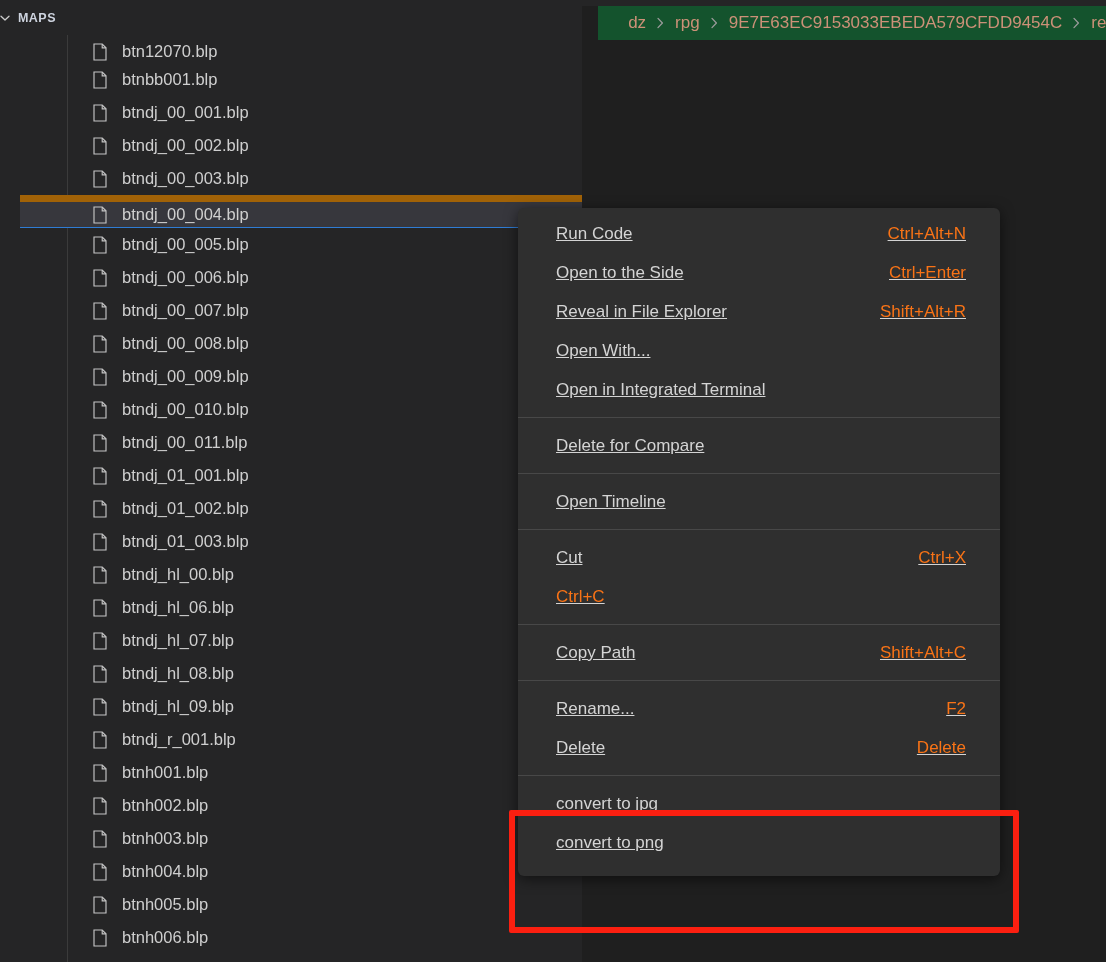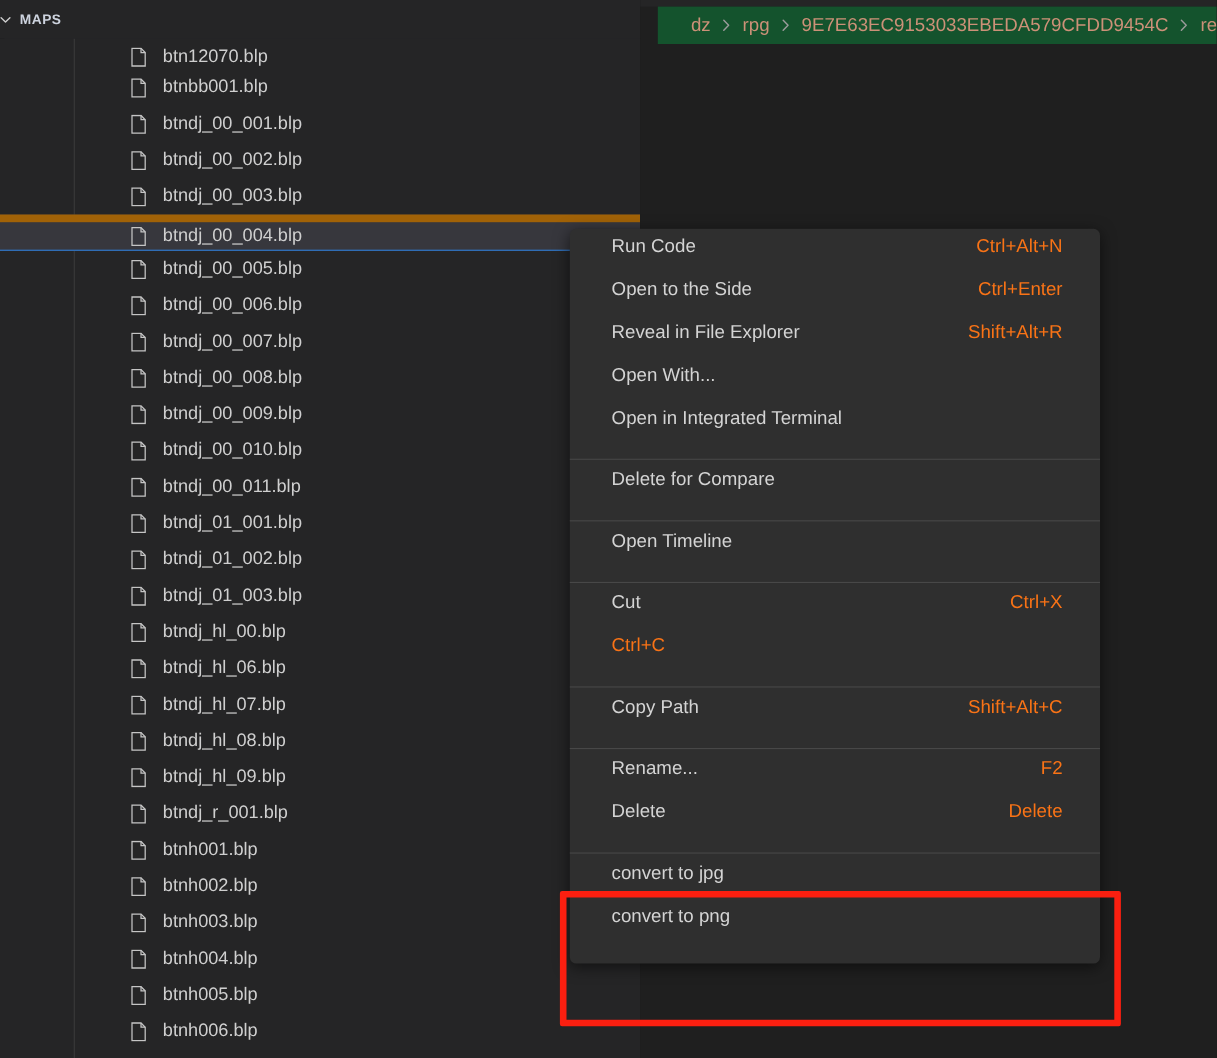--- a/index.html
+++ b/index.html
@@ -50,22 +50,23 @@
   }
   .indent-guide {
     position: absolute; left: 67px; top: 0;
     width: 1px; height: 927px;
     background: #3b3b3b;
   }
   .row {
     position: relative;
     height: 33px;
     display: flex; align-items: center;
-    padding-left: 118px;
+    padding-left: 72px;
     color: #cfcfcf;
+    margin-left: 20px;
   }
   .row.selected {
     background: #37373d;
     border-top: 7px solid #a16207;
     border-bottom: 1px solid #2f7cd4;
     height: 33px;
   }
   .file-icon {
     width: 16px; height: 18px;
     margin-right: 14px;
@@ -120,25 +121,26 @@
     background: #2f2f2f;
     border-radius: 6px;
     box-shadow: 0 3px 14px rgba(0,0,0,0.55);
     padding: 6px 0 0 0;
     z-index: 20;
   }
   .ctx-group { padding: 0; }
   .ctx-item {
     position: relative;
     height: 39px;
-    display: flex; 
+    display: flex; align-items: center;
     padding: 0 34px 0 38px;
     color: #d4d4d4;
     font-size: 17px;
     white-space: nowrap;
+    text-decoration: underline;
   }
   .ctx-label { flex: 1 1 auto; }
   .ctx-key {
     flex: 0 0 auto;
     color: #f97316;
     font-size: 17px;
     text-align: right;
   }
   .ctx-sep {
     height: 1px;

